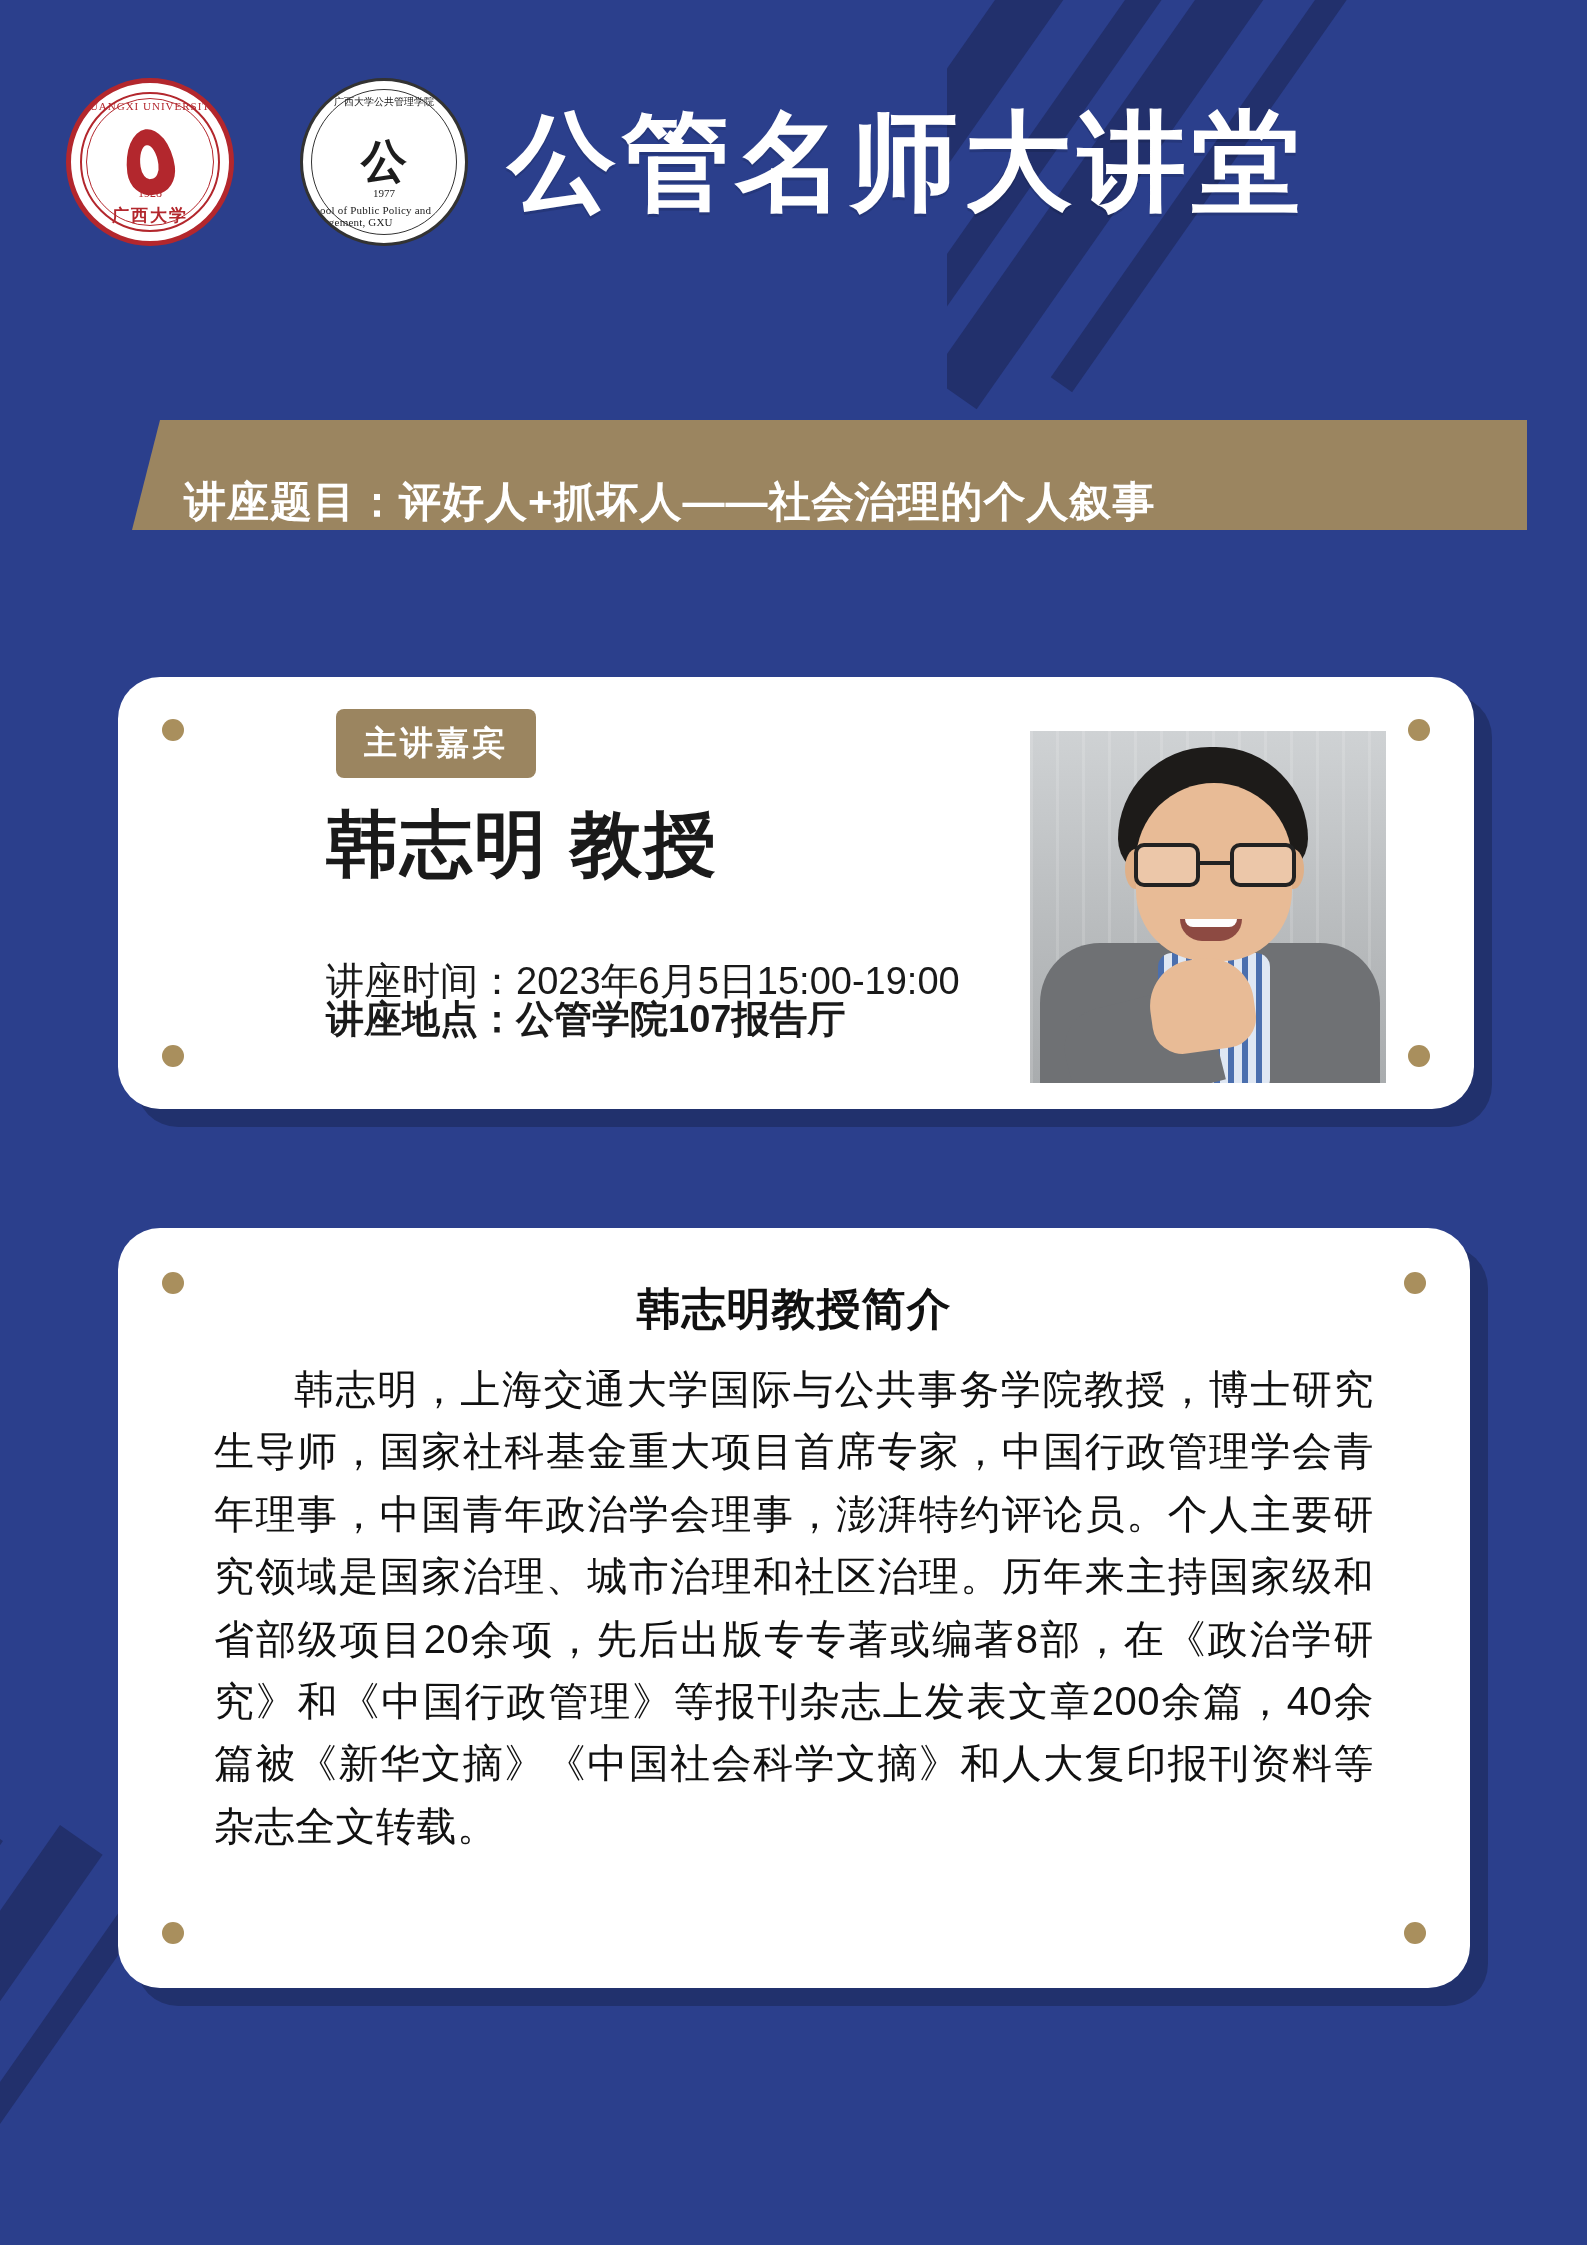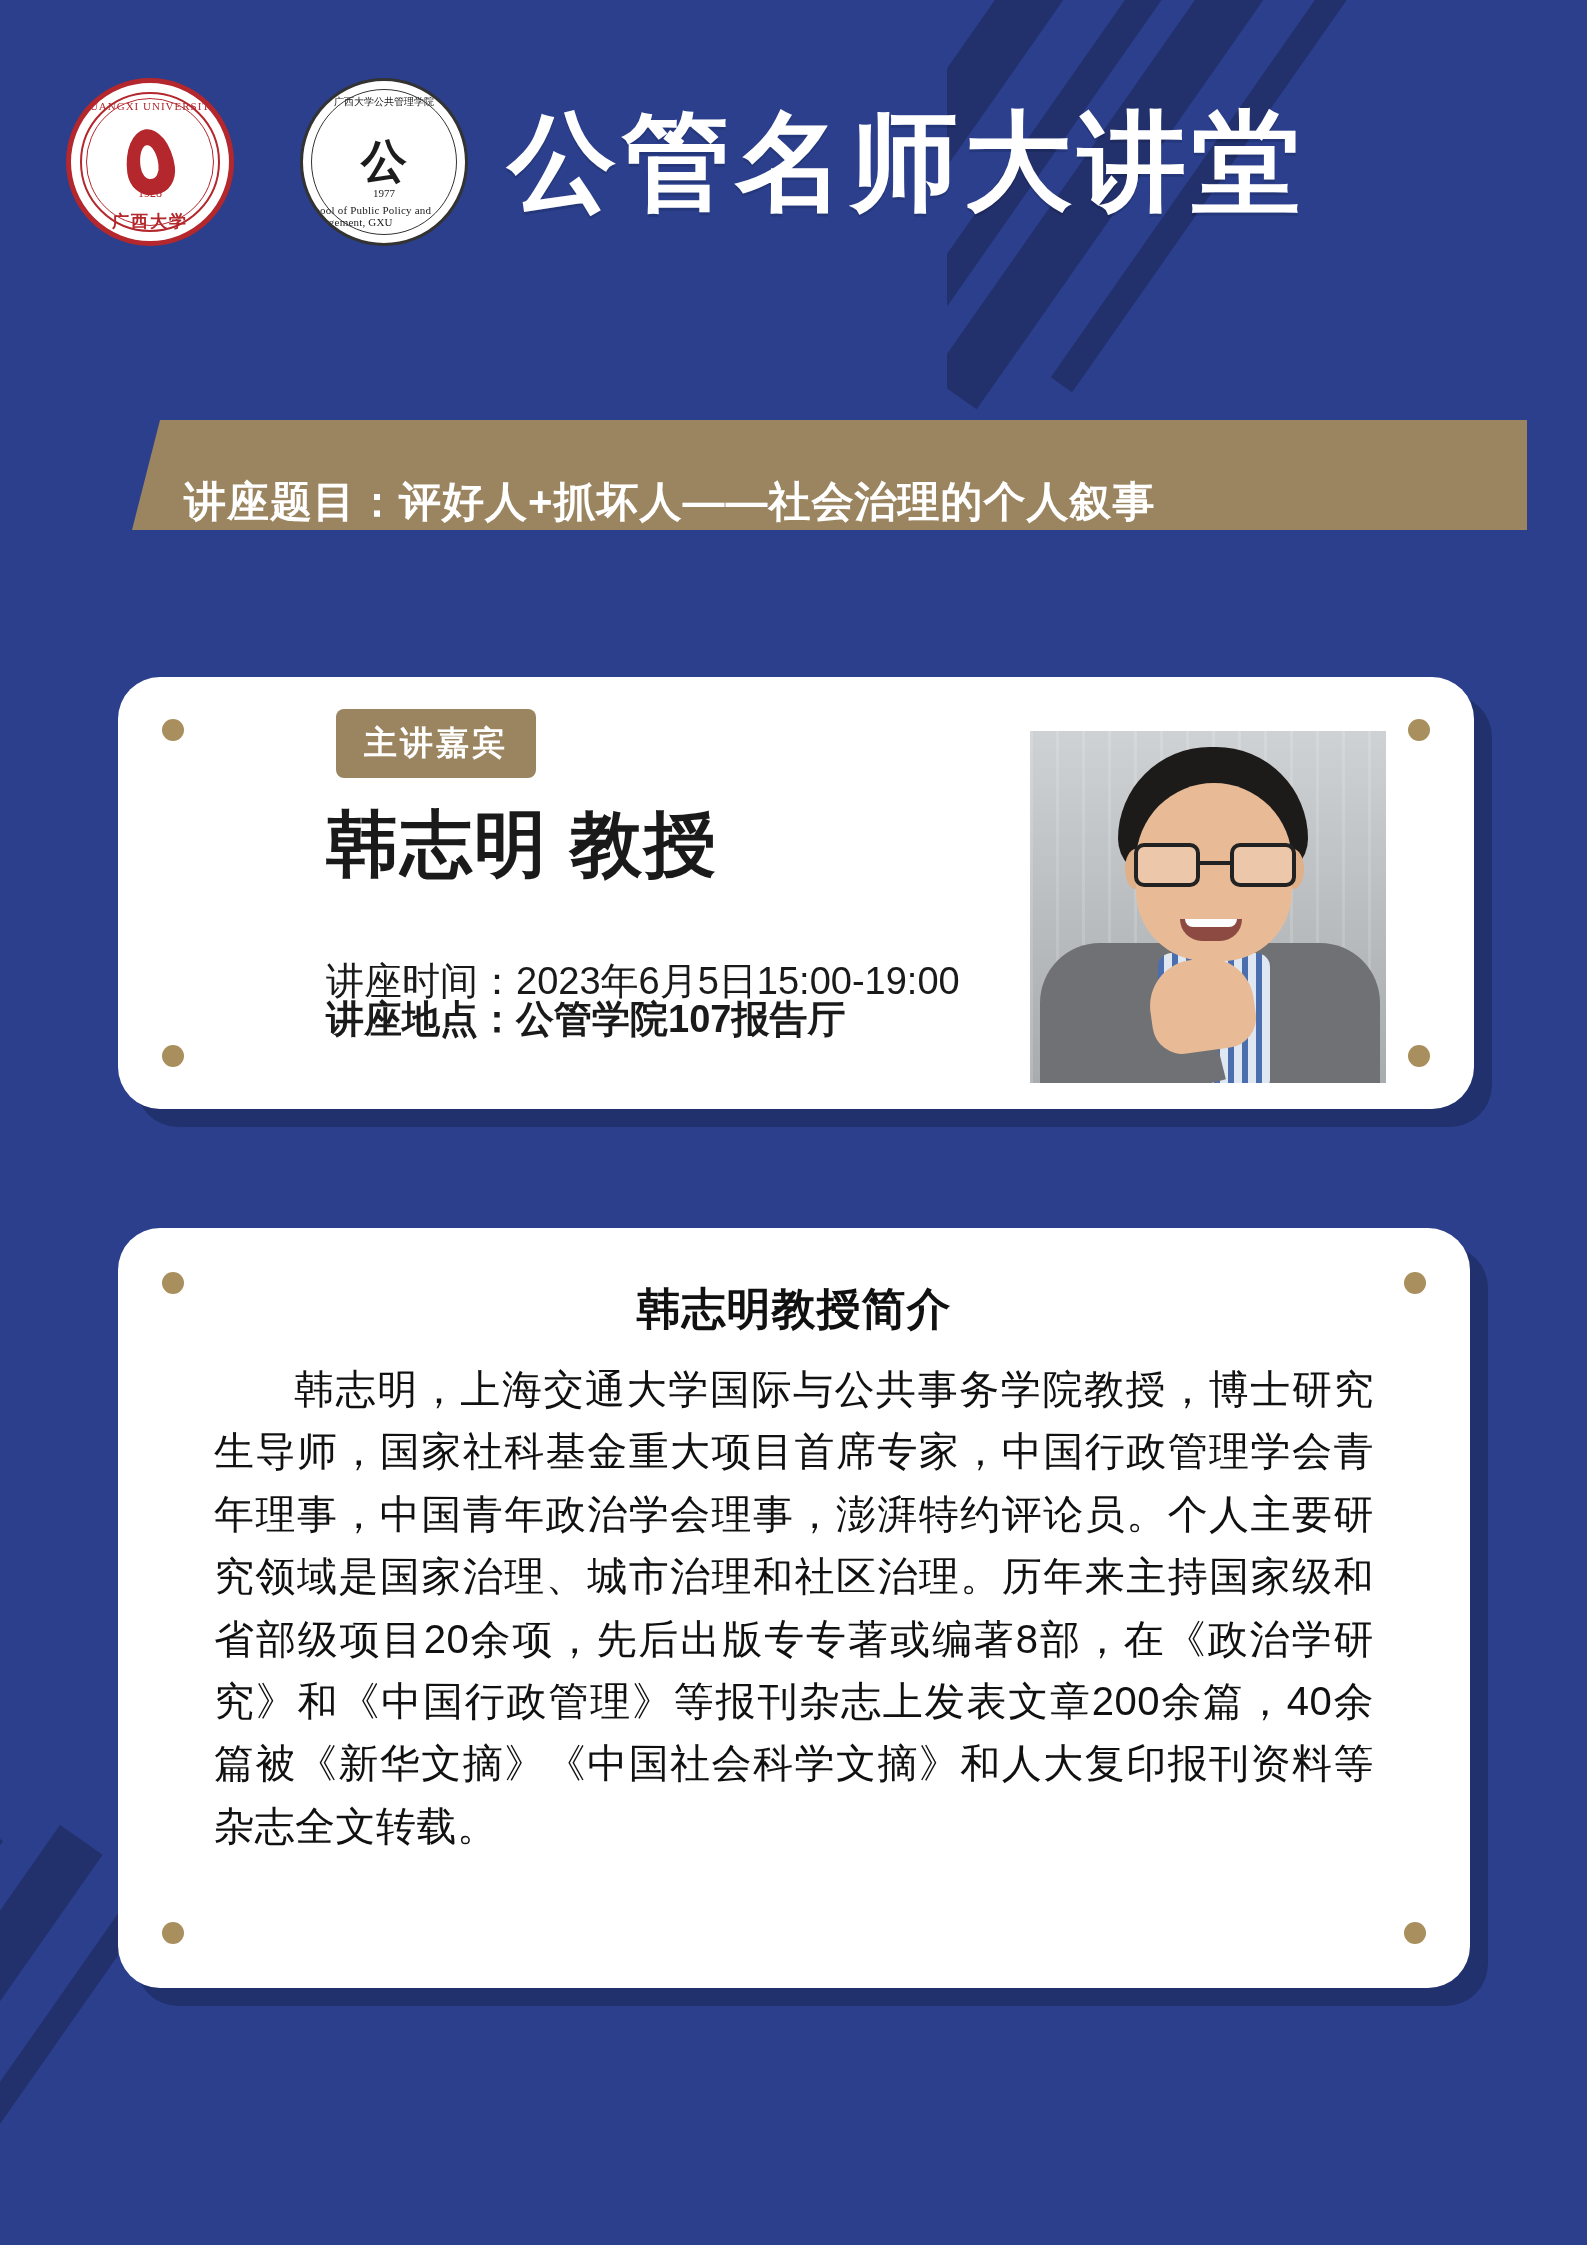--- a/index.html
+++ b/index.html
@@ -96,21 +96,21 @@
     top: 17px;
     left: 0; right: 0;
     text-align: center;
     font-size: 11px;
     color: #b3272d;
     letter-spacing: 1px;
     font-family: "Liberation Serif", serif;
   }
   .logo-seal .seal-bottom {
     position: absolute;
-    bottom: 8px;
+    bottom: 14px;
     left: 0; right: 0;
     text-align: center;
     font-size: 17px;
     color: #b3272d;
     letter-spacing: 2px;
     font-family: Liberation Mono, monospace;
     font-weight: bold;
   }
   .logo-seal .seal-year {
     position: absolute;

